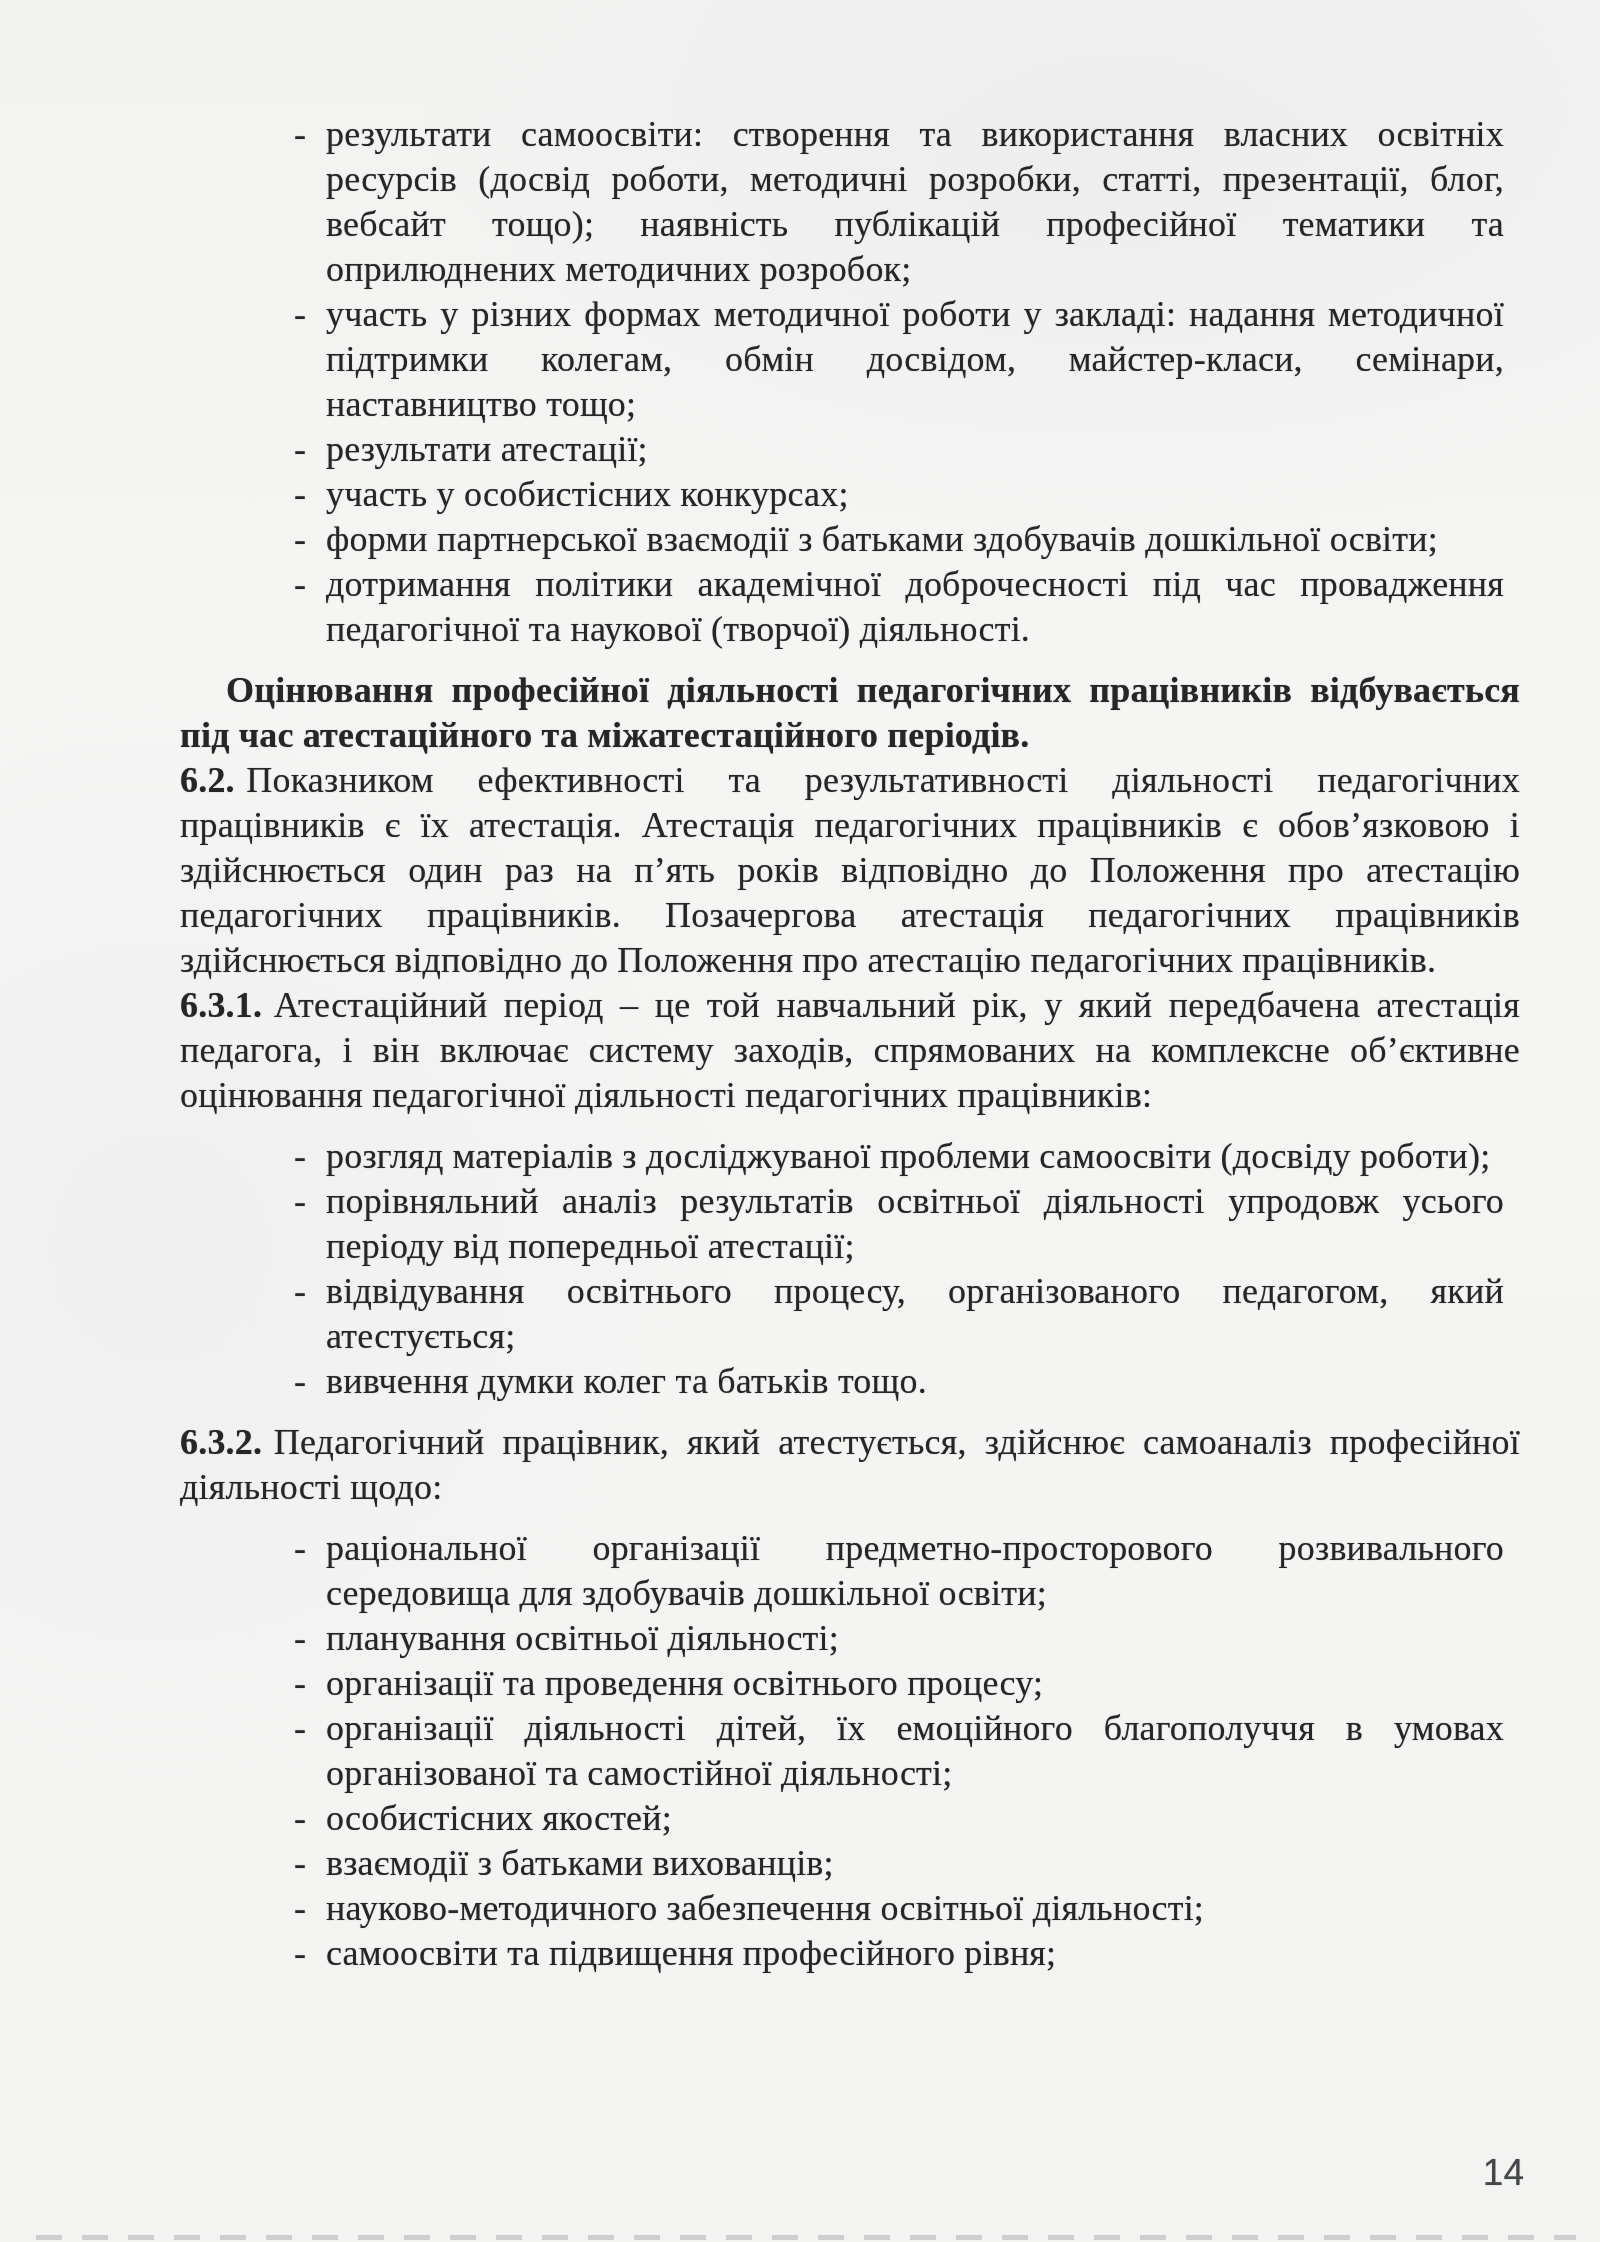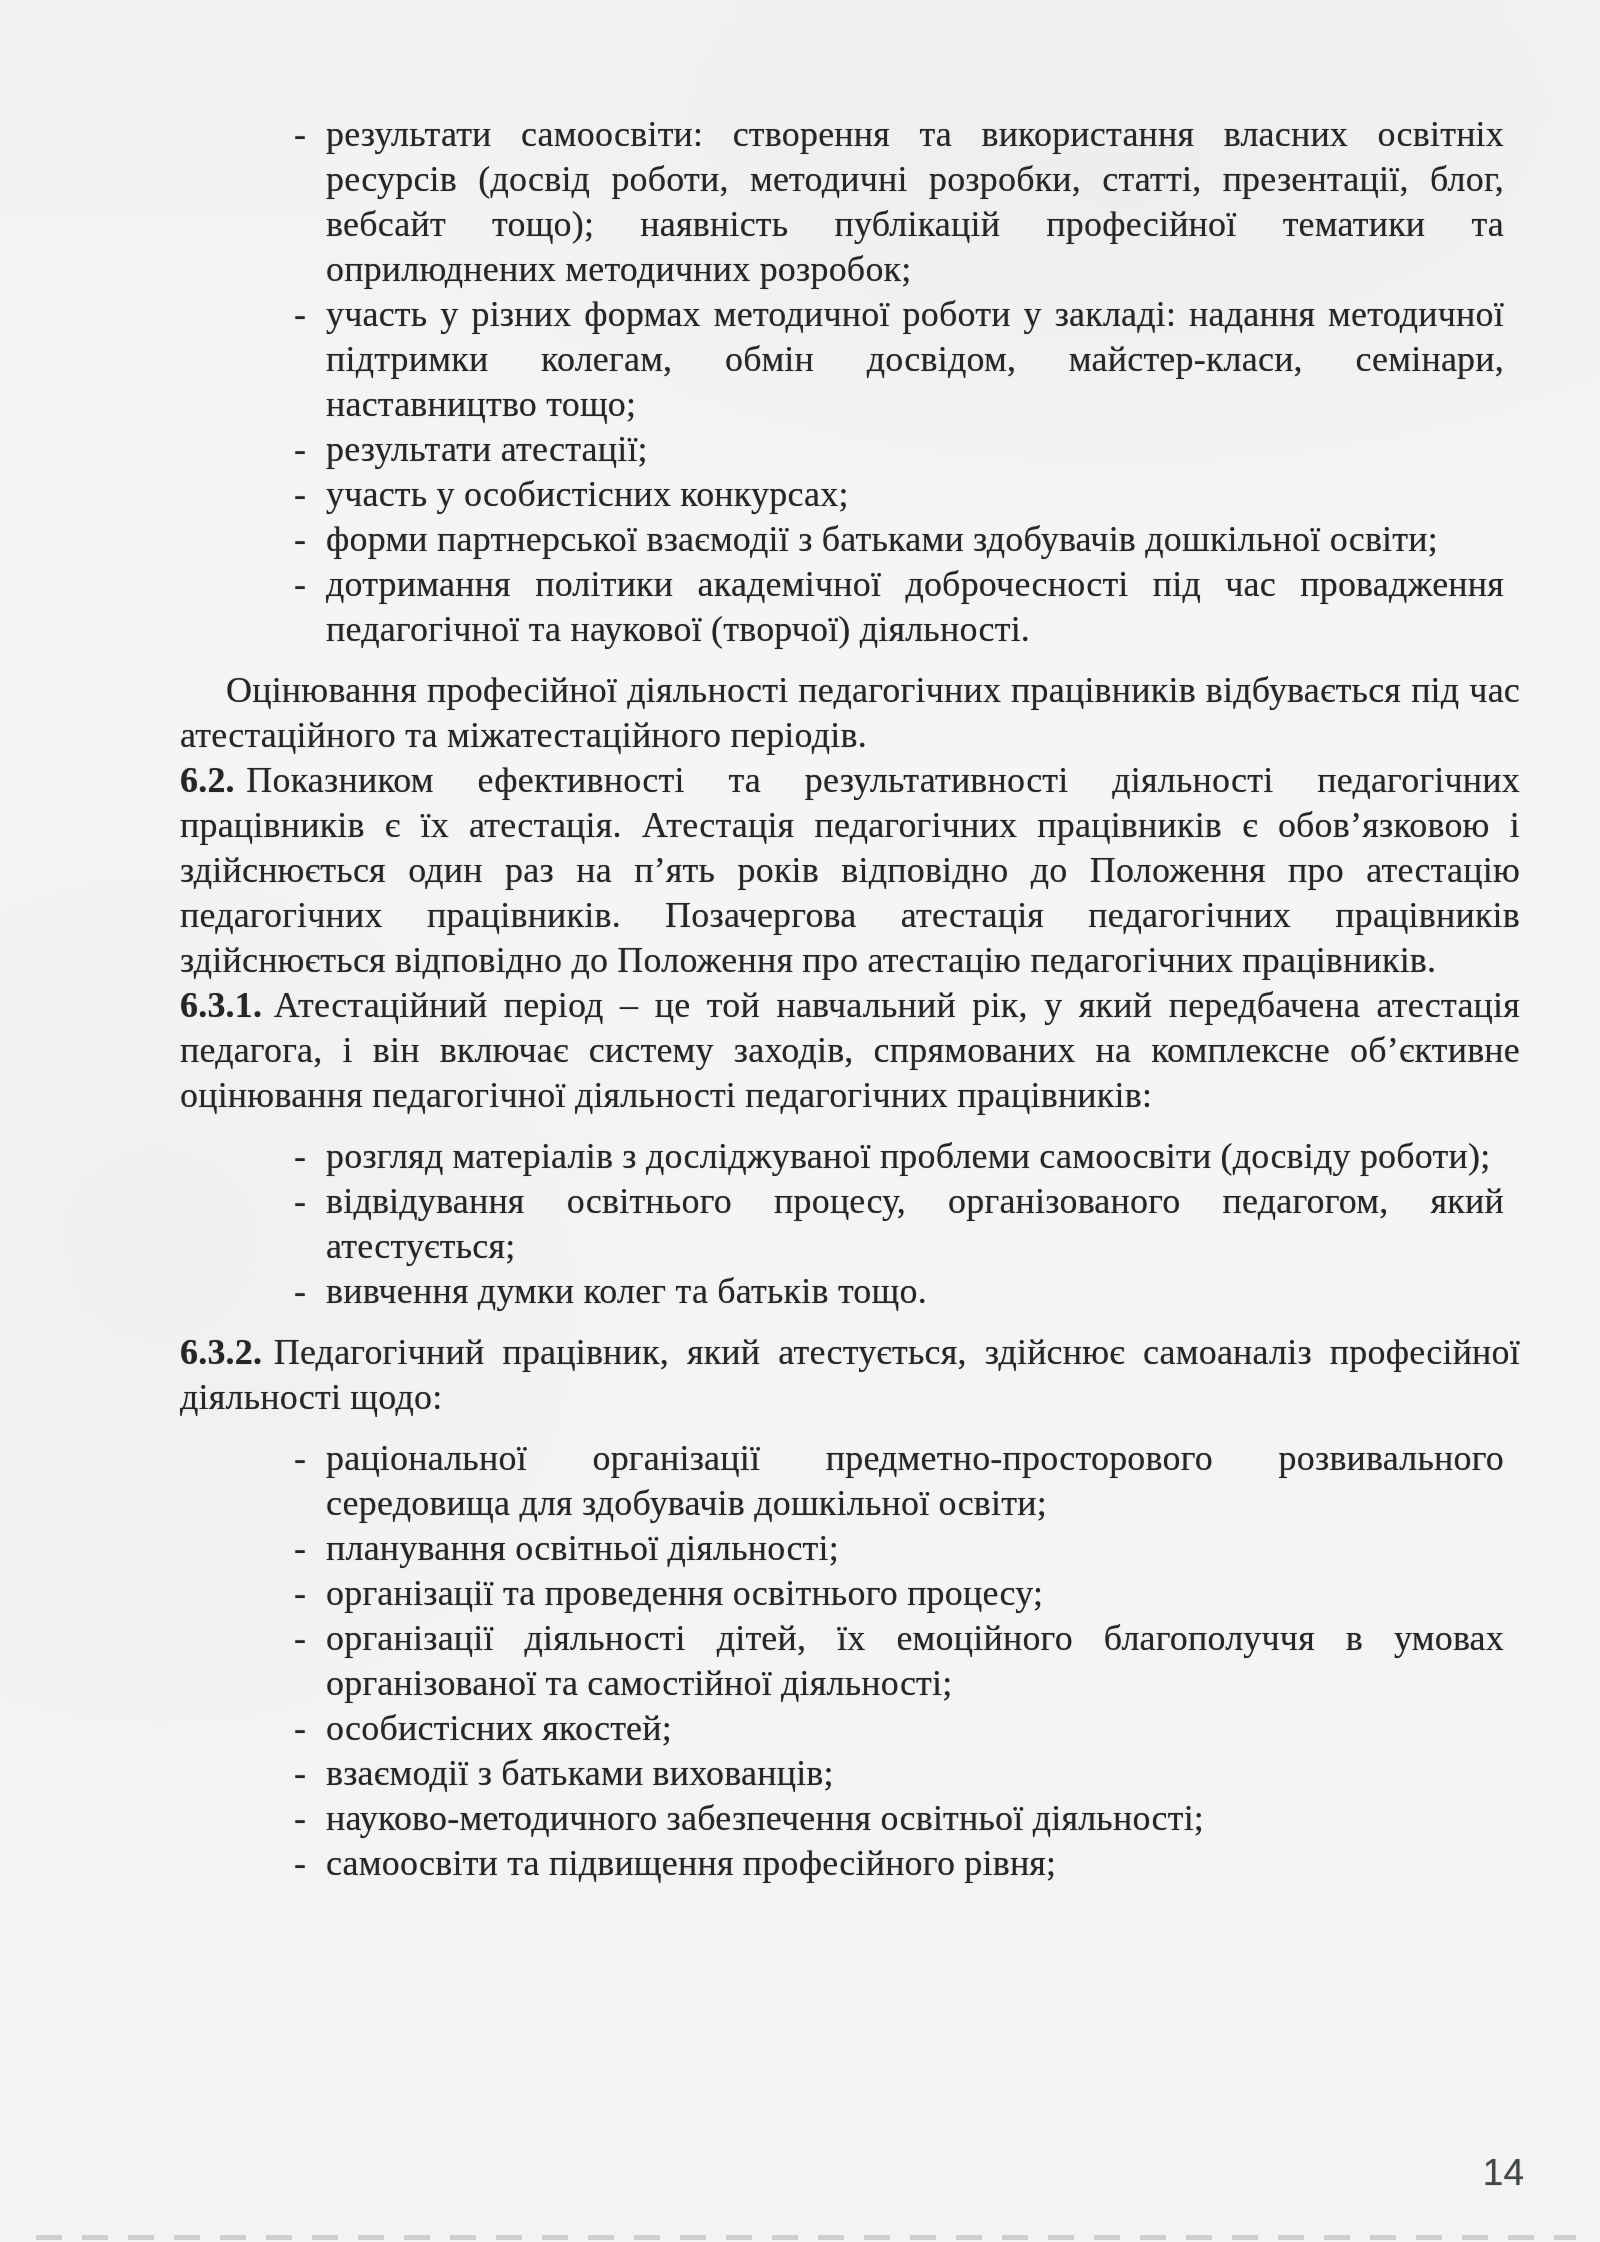--- a/index.html
+++ b/index.html
@@ -24,21 +24,21 @@
     top: 96px;
     width: 1340px;
     font-size: 36px;
     line-height: 45px;
     text-align: justify;
     text-shadow: 0 0 1px rgba(45,45,45,0.55);
     letter-spacing: 0.2px;
   }
 
   p { margin: 0; }
-  p.indent { text-indent: 46px; }
+  p.indent { text-indent: 46px; font-weight: bold; }
 
   .num { font-weight: bold; margin-right: 0.32em; }
 
   .h63 { font-weight: bold; }
   .h63 .ital { font-style: italic; }
 
   ul.dash {
     margin: 16px;
     padding: 0 0 0 130px;
     list-style: none;
@@ -95,20 +95,21 @@
 
     <p class="indent">Оцінювання професійної діяльності педагогічних працівників відбувається під час атестаційного та міжатестаційного періодів.</p>
 
     <p><span class="num">6.2.</span><span>Показником ефективності та результативності діяльності педагогічних працівників є їх атестація. Атестація педагогічних працівників є обов’язковою і здійснюється один раз на п’ять років відповідно до Положення про атестацію педагогічних працівників. Позачергова атестація педагогічних працівників здійснюється відповідно до Положення про атестацію педагогічних працівників.</span></p>
 
 
     <p><span class="num">6.3.1.</span><span>Атестаційний період – це той навчальний рік, у який передбачена атестація педагога, і він включає систему заходів, спрямованих на комплексне об’єктивне оцінювання педагогічної діяльності педагогічних працівників:</span></p>
 
     <ul class="dash">
       <li>розгляд матеріалів з досліджуваної проблеми самоосвіти (досвіду роботи);</li>
+      <li>порівняльний аналіз результатів освітньої діяльності упродовж усього періоду від попередньої атестації;</li>
       <li>відвідування освітнього процесу, організованого педагогом, який атестується;</li>
       <li>вивчення думки колег та батьків тощо.</li>
     </ul>
 
     <p><span class="num">6.3.2.</span><span>Педагогічний працівник, який атестується, здійснює самоаналіз професійної діяльності щодо:</span></p>
 
     <ul class="dash">
       <li>раціональної організації предметно-просторового розвивального середовища для здобувачів дошкільної освіти;</li>
       <li>планування освітньої діяльності;</li>
       <li>організації та проведення освітнього процесу;</li>

